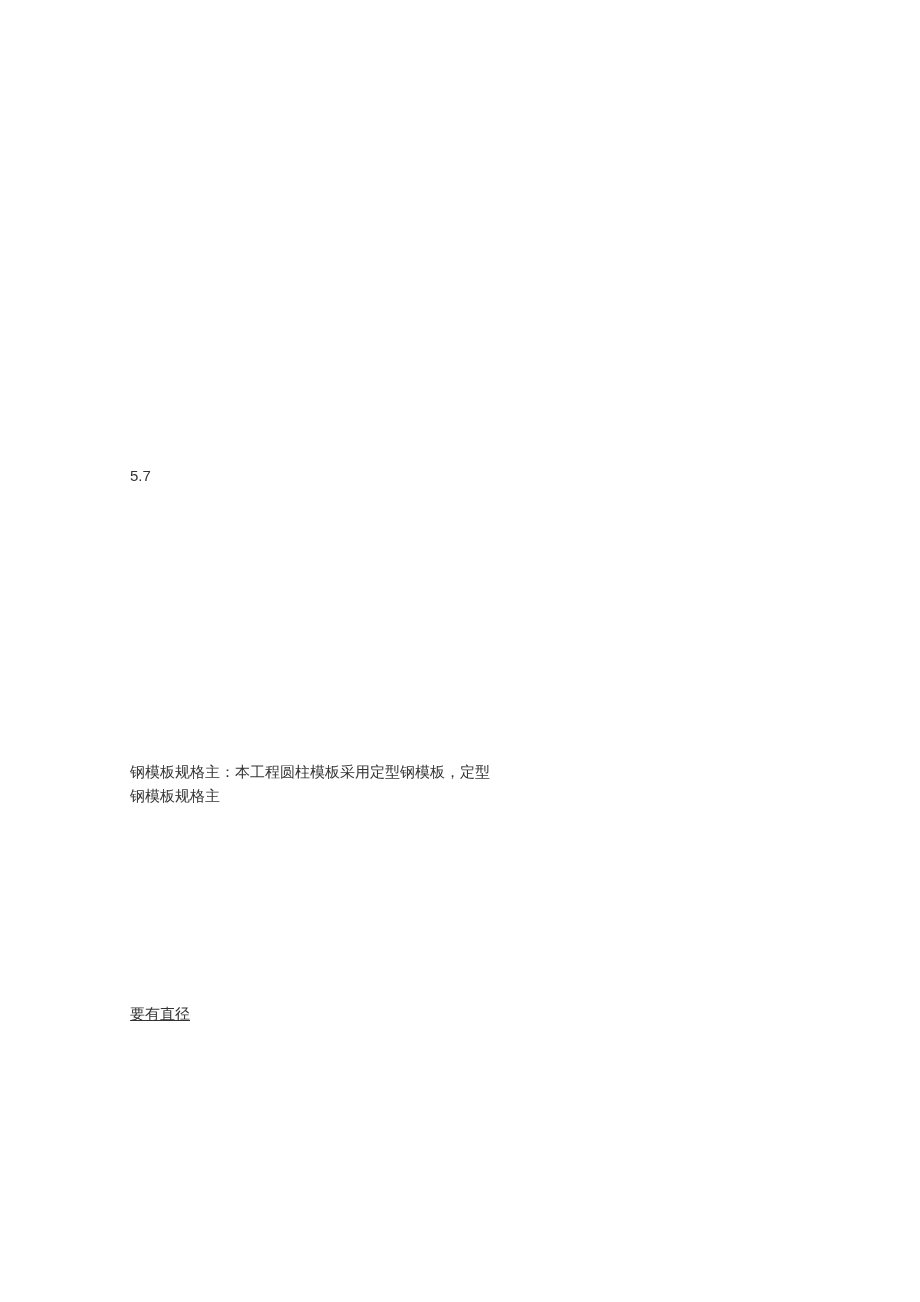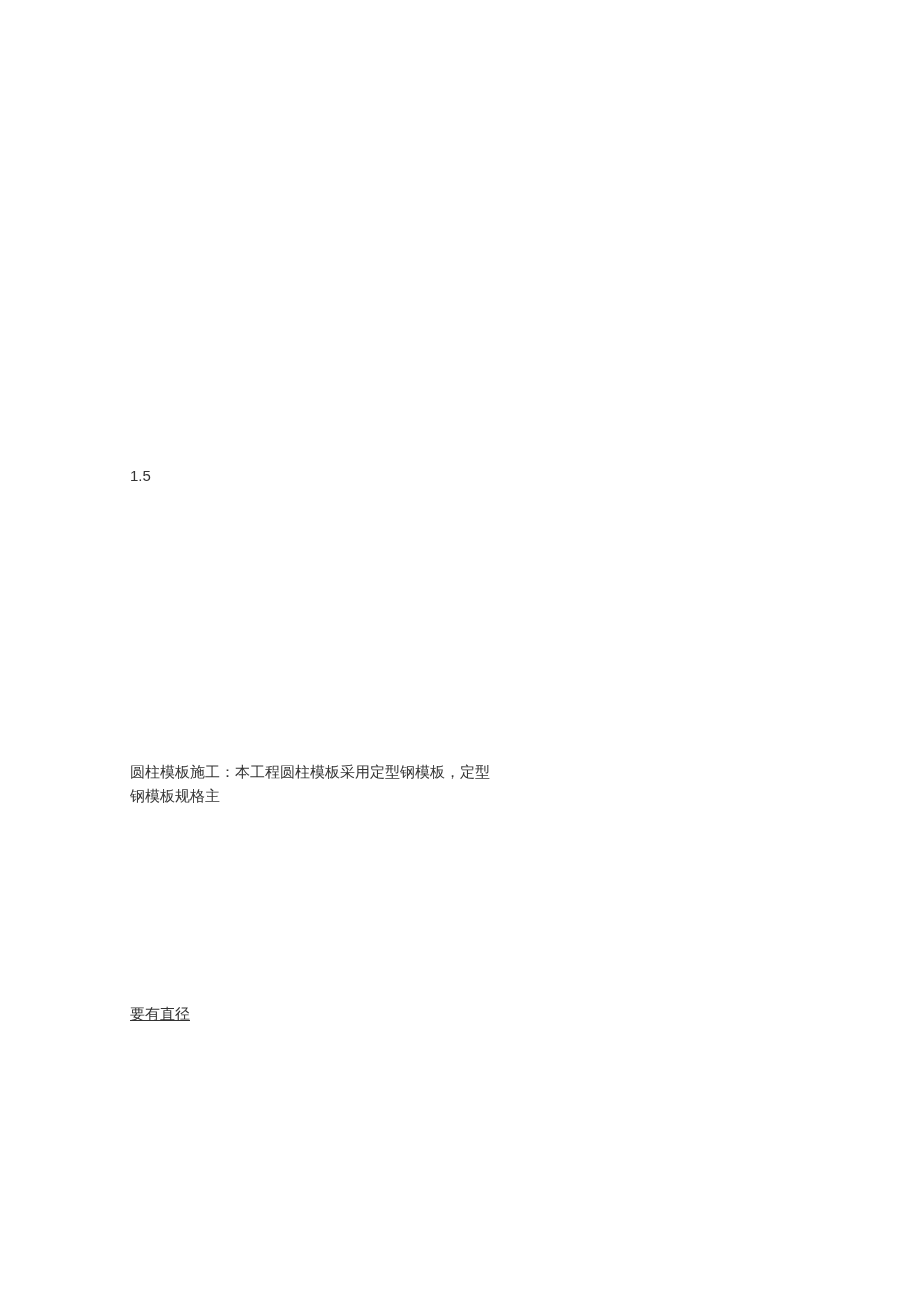--- a/index.html
+++ b/index.html
@@ -27,20 +27,20 @@
       max-width: 360px;
     }
     .paragraph-2 {
       top: 1005px;
       text-decoration: underline;
     }
   </style>
 </head>
 <body>
 
-<div class="content section-number">1.5</div>
+<div class="content section-number">5.7</div>
 
 <div class="content paragraph-1">
-  <span>圆柱模板施工：本工程圆柱模板采用定型钢模板，定型</span><br>
+  <span>钢模板规格主：本工程圆柱模板采用定型钢模板，定型</span><br>
   <span>钢模板规格主</span>
 </div>
 
 <div class="content paragraph-2">要有直径</div>
 
 </body></html>

